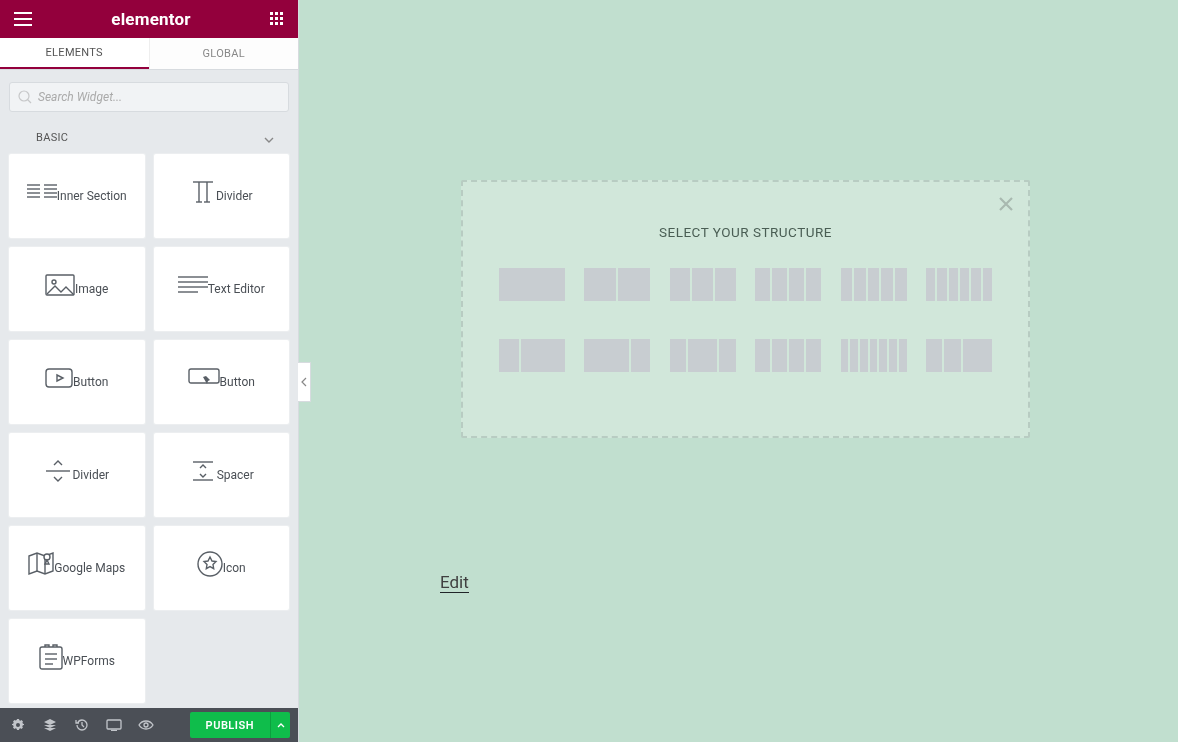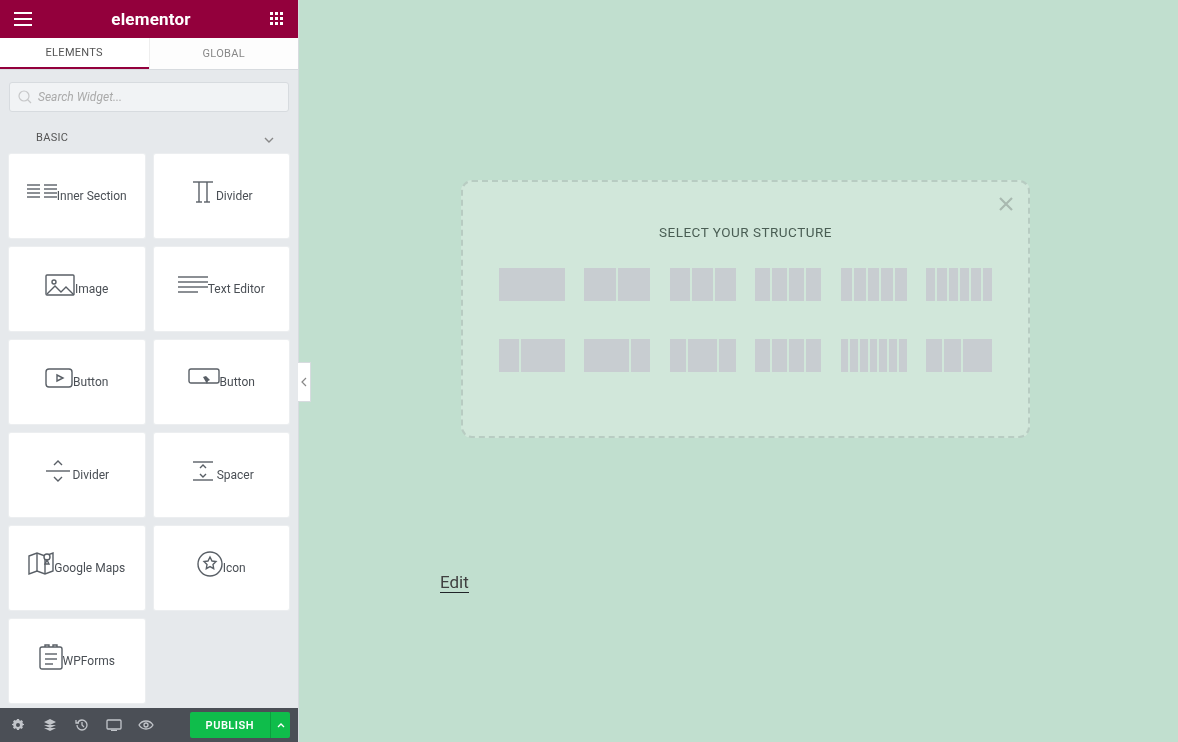--- a/index.html
+++ b/index.html
@@ -193,21 +193,21 @@
 }
 
 .structure-panel {
   position: absolute;
   left: 162px;
   top: 180px;
   width: 569px;
   height: 258px;
   background: #d1e7da;
   border: 2px dashed #b8ccc2;
-  border-radius: 11px;
+  border-radius: 2px;
 }
 .structure-close {
   position: absolute;
   right: 14px;
   top: 14px;
   color: #a9b9b0;
   cursor: pointer;
 }
 .structure-title {
   text-align: center;

